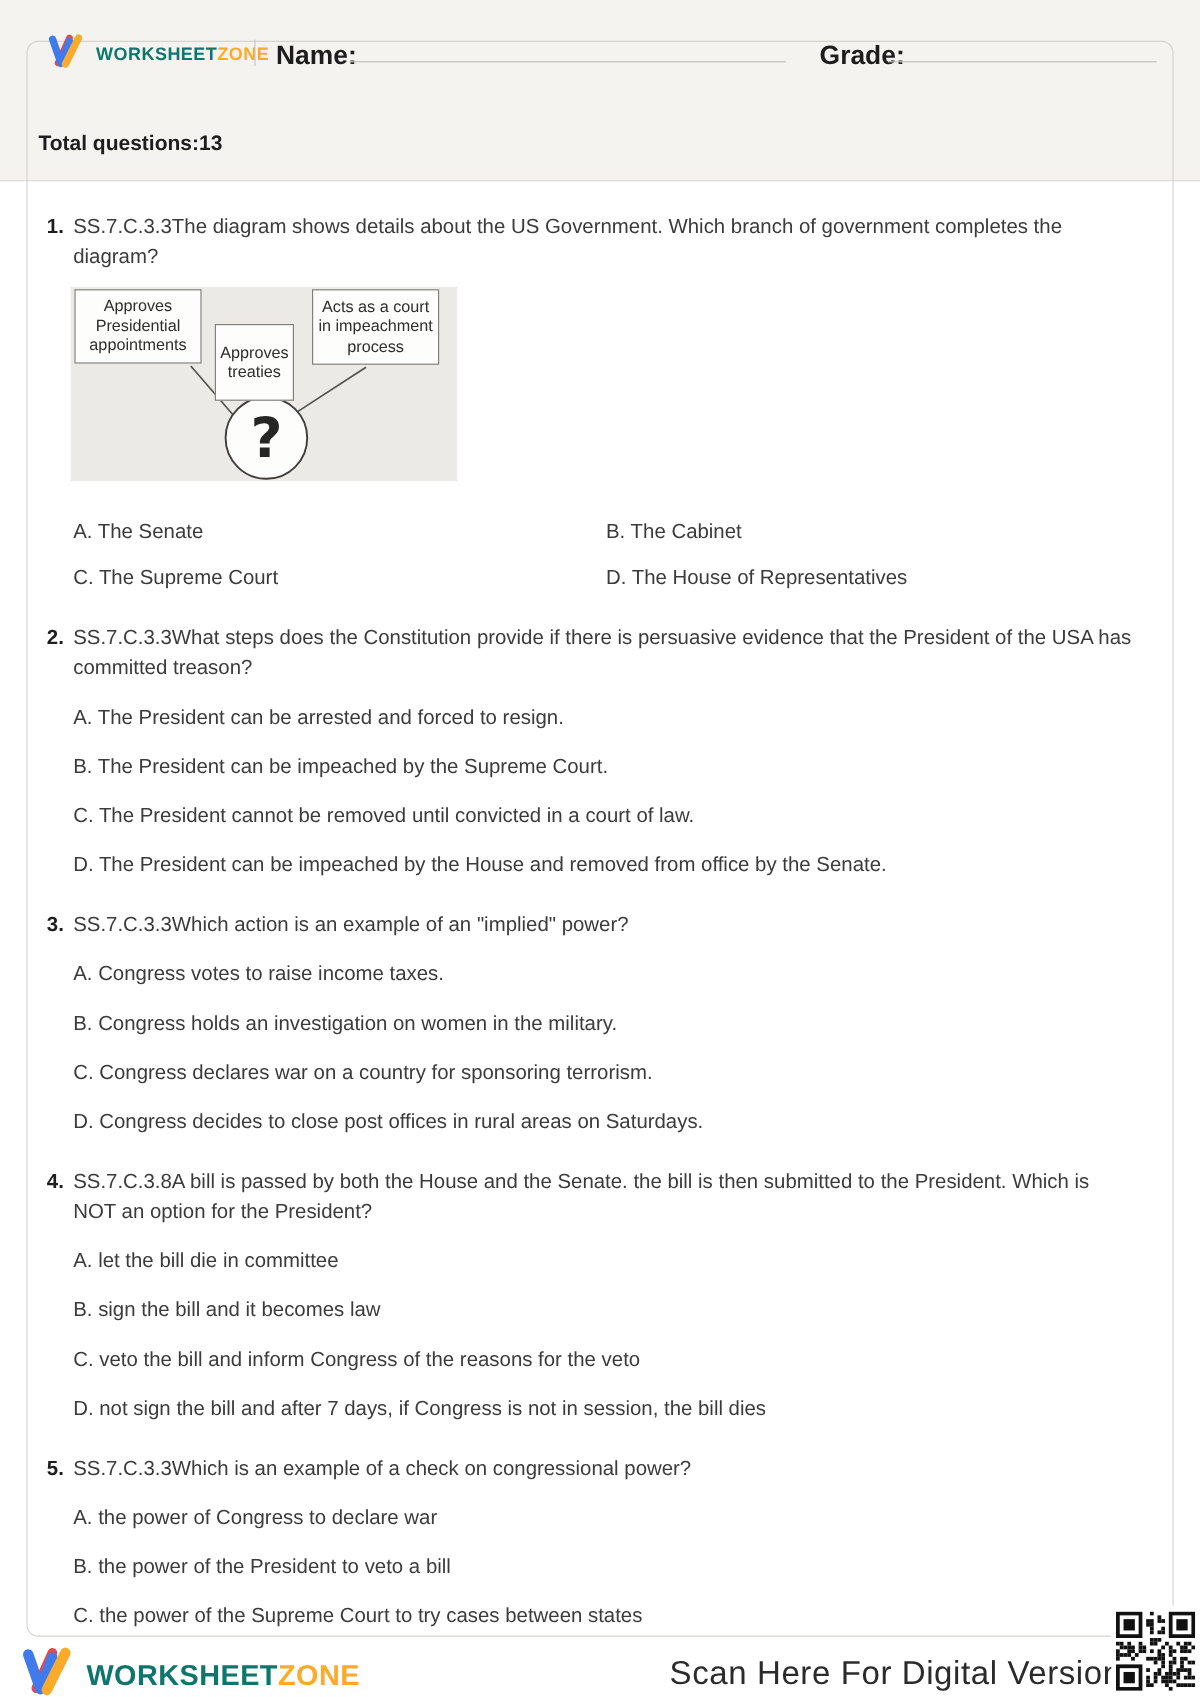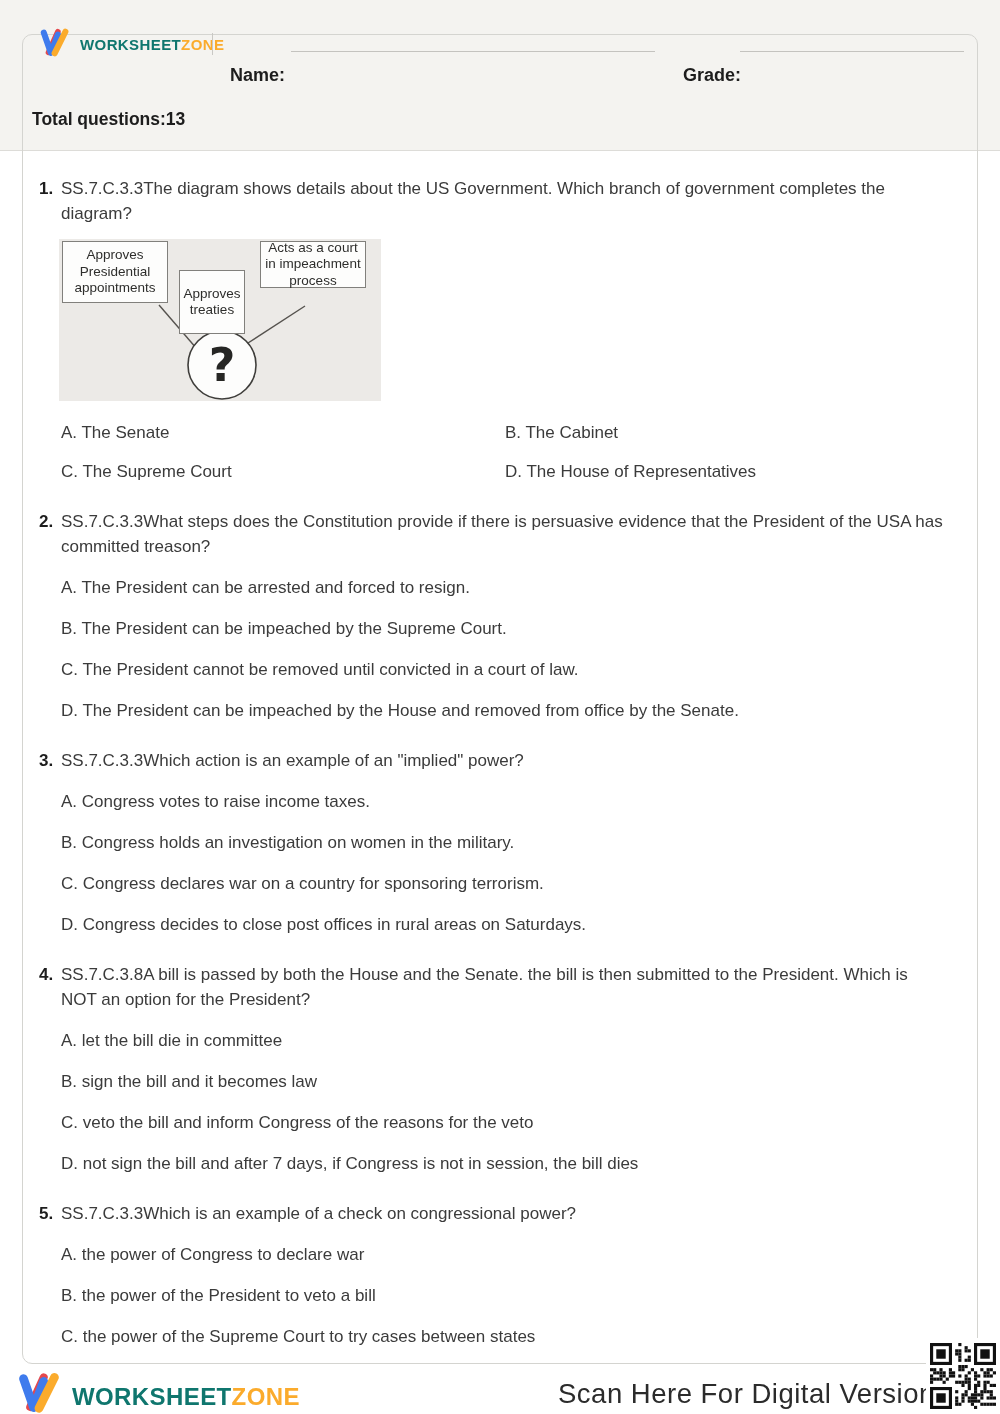--- a/index.html
+++ b/index.html
@@ -13,46 +13,46 @@
     background:#f4f3f0;border-bottom:1px solid #dddcd8;z-index:0;}
   
   .card{position:absolute;left:22px;top:34px;width:954px;height:1328px;
     border:1px solid #d4d4d0;border-radius:10px;background:transparent;z-index:1;}
   
   .brand{display:flex;align-items:center;gap:8px;}
   .brand-word1{color:#0f766e;font-weight:700;letter-spacing:.4px;}
   .brand-word2{color:#fbab2c;font-weight:700;letter-spacing:.4px;}
   .hdr-brand{position:absolute;left:40px;top:28px;z-index:2;font-size:15px;}
   .hdr-sep{position:absolute;left:212px;top:33px;width:1px;height:22px;background:#c9c8c4;z-index:2;}
-  .field-label{position:absolute;font-size:18px;font-weight:700;color:#1d1d1d;z-index:2;margin-top:32px;}
+  .field-label{position:absolute;font-size:22px;font-weight:700;color:#1d1d1d;z-index:2;}
   .name-label{left:230px;top:33px;}
   .grade-label{left:683px;top:33px;}
   .write-line{position:absolute;height:1px;background:#c4c3bf;z-index:2;}
   .name-line{left:291px;top:51px;width:364px;}
   .grade-line{left:740px;top:51px;width:224px;}
   .total-row{position:absolute;left:32px;top:109px;z-index:2;font-size:17.5px;font-weight:700;color:#1d1d1d;}
   .total-row .val{}
   
   .content{position:absolute;left:39px;top:150px;width:920px;z-index:2;
     padding-top:26px;color:#3b3b3b;font-size:17px;line-height:25px;}
   .question{position:relative;padding-left:22px;max-width:884px;margin-top:25px;}
   .question.first{margin-top:0;}
   .qnum{position:absolute;left:0;top:0;font-weight:700;color:#1d1d1d;}
   .qtext{color:#3b3b3b;}
   .option{margin-top:16px;}
-  .options-2col{display:grid;grid-template-columns:444px auto;row-gap:14px;margin-top:19px;}
+  .options-2col{display:grid;grid-template-columns:444px auto;row-gap:14px;margin-top:29px;}
   .options-2col .option{margin-top:0;}
   
   .diagram{position:relative;width:322px;height:162px;background:#eceae7;margin:13px 0 0 -2px;}
   .dbox{position:absolute;background:#fdfdfc;border:1px solid #81807c;box-sizing:border-box;
     display:flex;align-items:center;justify-content:center;text-align:center;
     font-size:13.5px;line-height:16.5px;color:#2e2e2c;padding:2px 3px;}
   .dbox1{left:3px;top:2px;width:106px;height:62px;}
   .dbox2{left:120px;top:2px;width:66px;height:64px;margin-top:29px;}
-  .dbox3{left:201px;top:2px;width:106px;height:47px;}
+  .dbox3{left:201px;top:2px;width:106px;height:63px;}
   .dsvg{position:absolute;left:0;top:0;}
   
   .ftr-brand{position:absolute;left:18px;top:1372px;z-index:3;font-size:24px;}
   .scan-text{position:absolute;left:558px;top:1378px;z-index:3;font-size:27.5px;color:#2b2b2b;letter-spacing:.5px;}
   .qr-box{position:absolute;left:926px;top:1338px;width:74px;height:76px;background:#ffffff;z-index:4;
     display:flex;align-items:center;justify-content:center;}
 </style>
 </head>
 <body>
 

